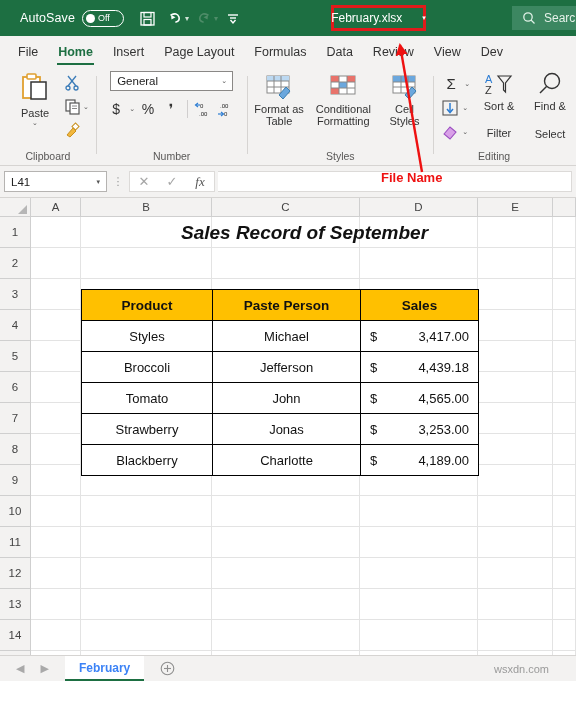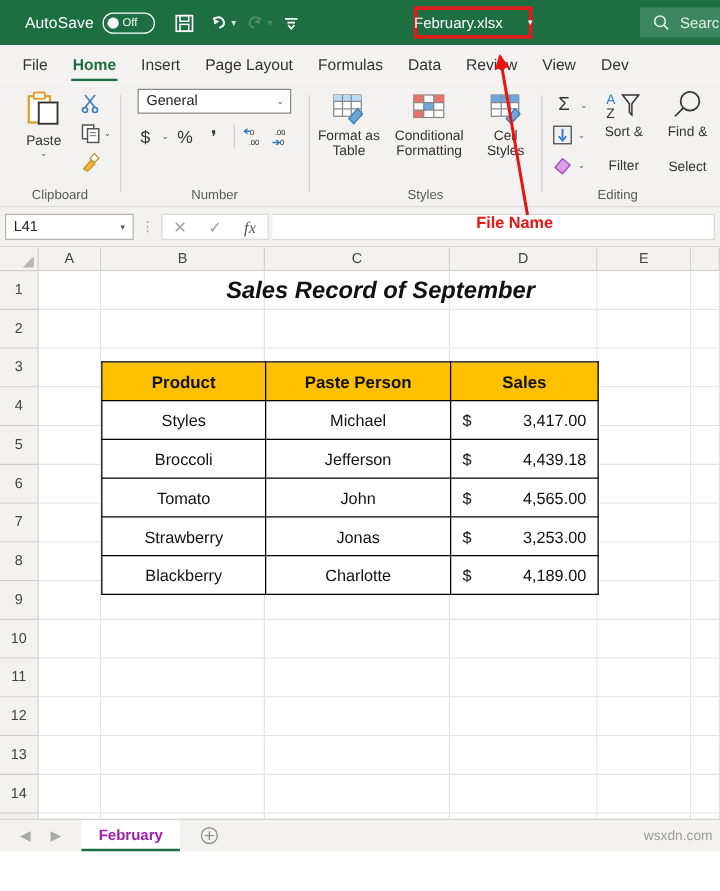--- a/index.html
+++ b/index.html
@@ -176,26 +176,26 @@
 
   
   .sheetbar {
     height: 26px; background: #f3f2f1; border-top: 1px solid #d6d4d2;
     display: flex; align-items: stretch; position: relative;
   }
   .navarrows { display: flex; align-items: center; gap: 16px; padding: 0 16px; }
   .navarrow { font-size: 11px; color: #a9a9a9; }
   .sheettab {
     background: #ffffff; padding: 0 14px; display: flex; align-items: center;
-    font-size: 12px; font-weight: bold; color: #a21caf;
+    font-size: 12px; font-weight: bold; color: #3b82f6;
     border-bottom: 2.5px solid #1d6f42;
   }
   .addsheet { display: flex; align-items: center; padding: 0 16px; }
   .watermark {
-    margin-left: auto; display: flex; align-items: center; padding-right: 6px;
+    margin-left: auto; display: flex; align-items: center; padding-right: 27px;
     font-size: 11px; color: #9a9a9a;
   }
 </style>
 </head>
 <body>
 
 <div id="app">
 
   <div class="titlebar">
     <span class="autosave-label">AutoSave</span>

